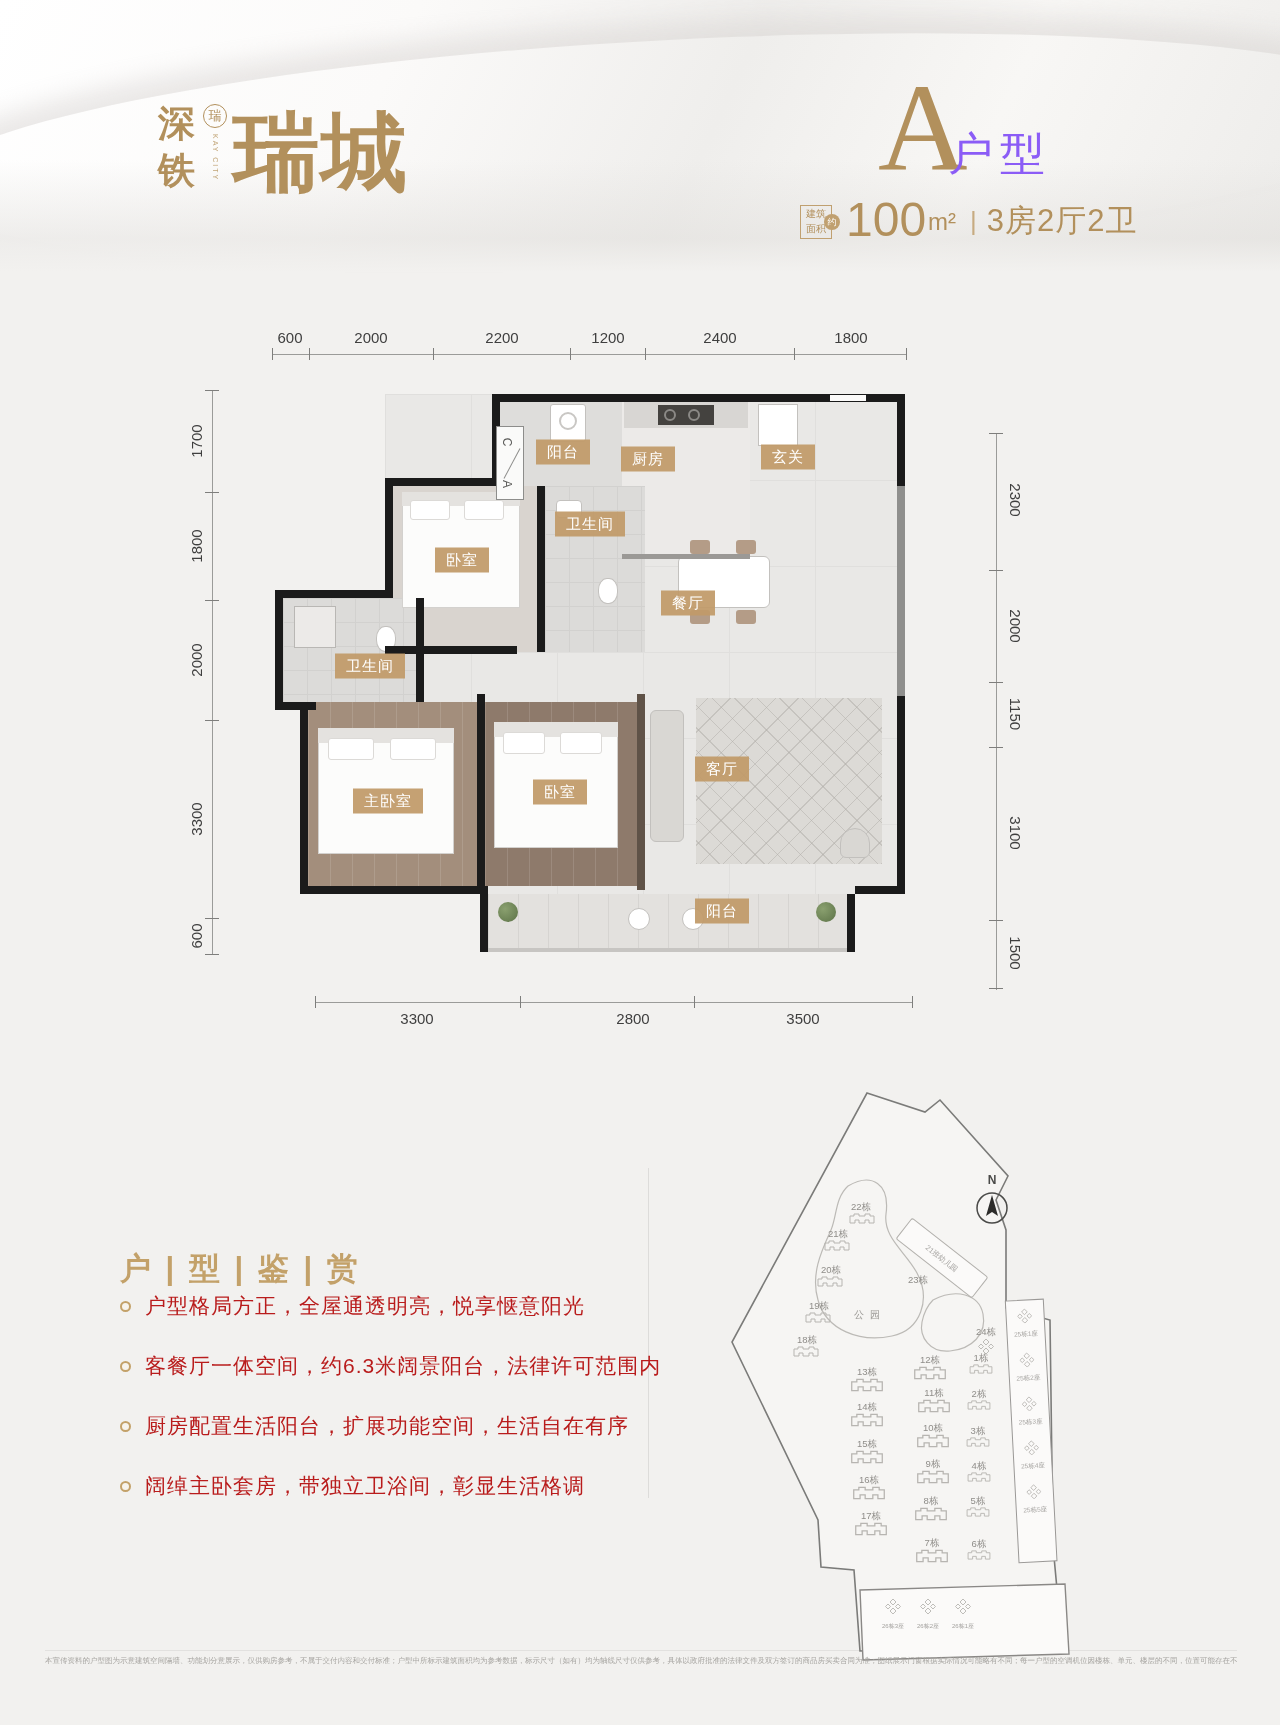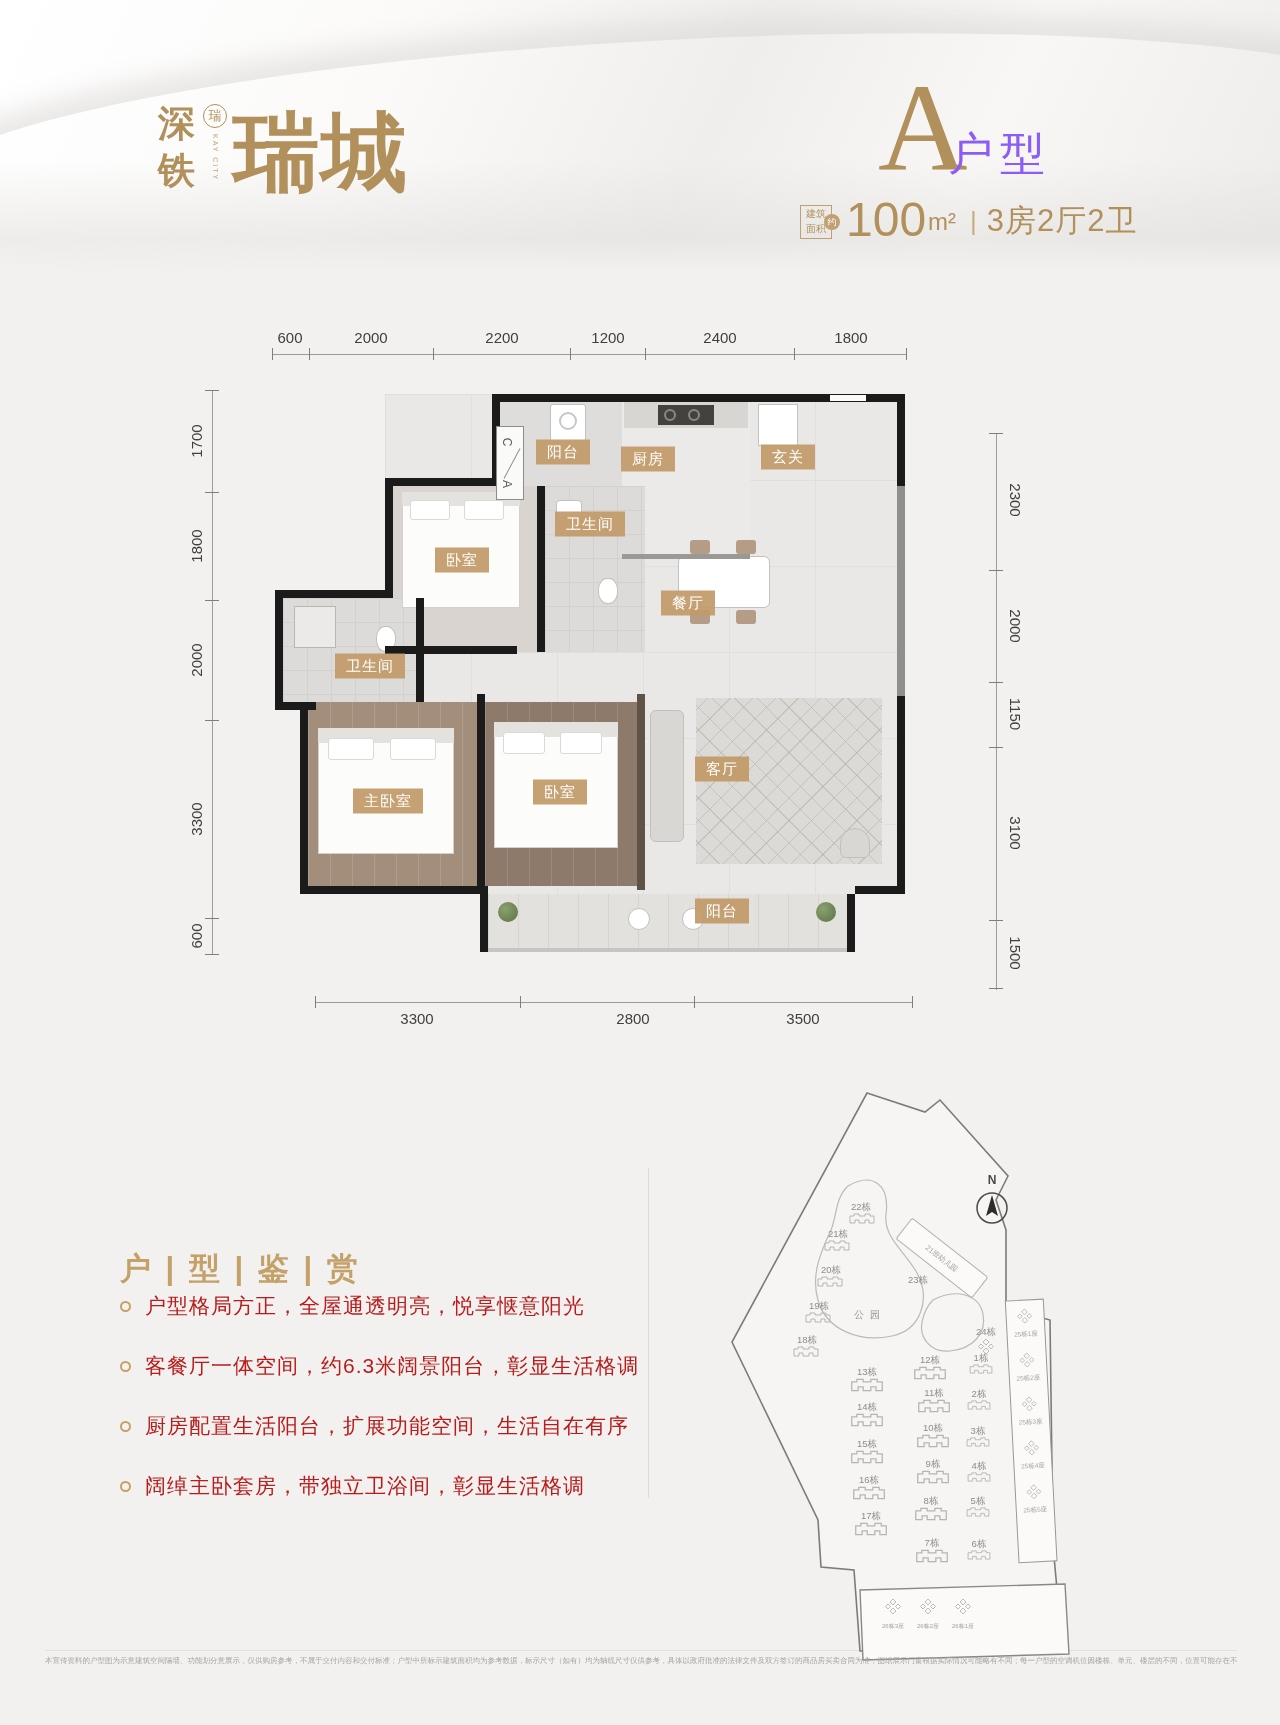--- a/index.html
+++ b/index.html
@@ -251,21 +251,21 @@
   <span class="chip" style="left:472px;top:523px">阳台</span>
 </div>
 
 <div class="ftitle">户 | 型 | 鉴 | 赏</div>
 <div class="fitem" style="top:1292px">
   <span class="fdot"></span>
   <span class="ftext">户型格局方正，全屋通透明亮，悦享惬意阳光</span>
 </div>
 <div class="fitem" style="top:1352px">
   <span class="fdot"></span>
-  <span class="ftext">客餐厅一体空间，约6.3米阔景阳台，彰显生活格调</span>
+  <span class="ftext">客餐厅一体空间，约6.3米阔景阳台，法律许可范围内</span>
 </div>
 <div class="fitem" style="top:1412px">
   <span class="fdot"></span>
   <span class="ftext">厨房配置生活阳台，扩展功能空间，生活自在有序</span>
 </div>
 <div class="fitem" style="top:1472px">
   <span class="fdot"></span>
   <span class="ftext">阔绰主卧套房，带独立卫浴间，彰显生活格调</span>
 </div>
 <div class="vdiv"></div>

